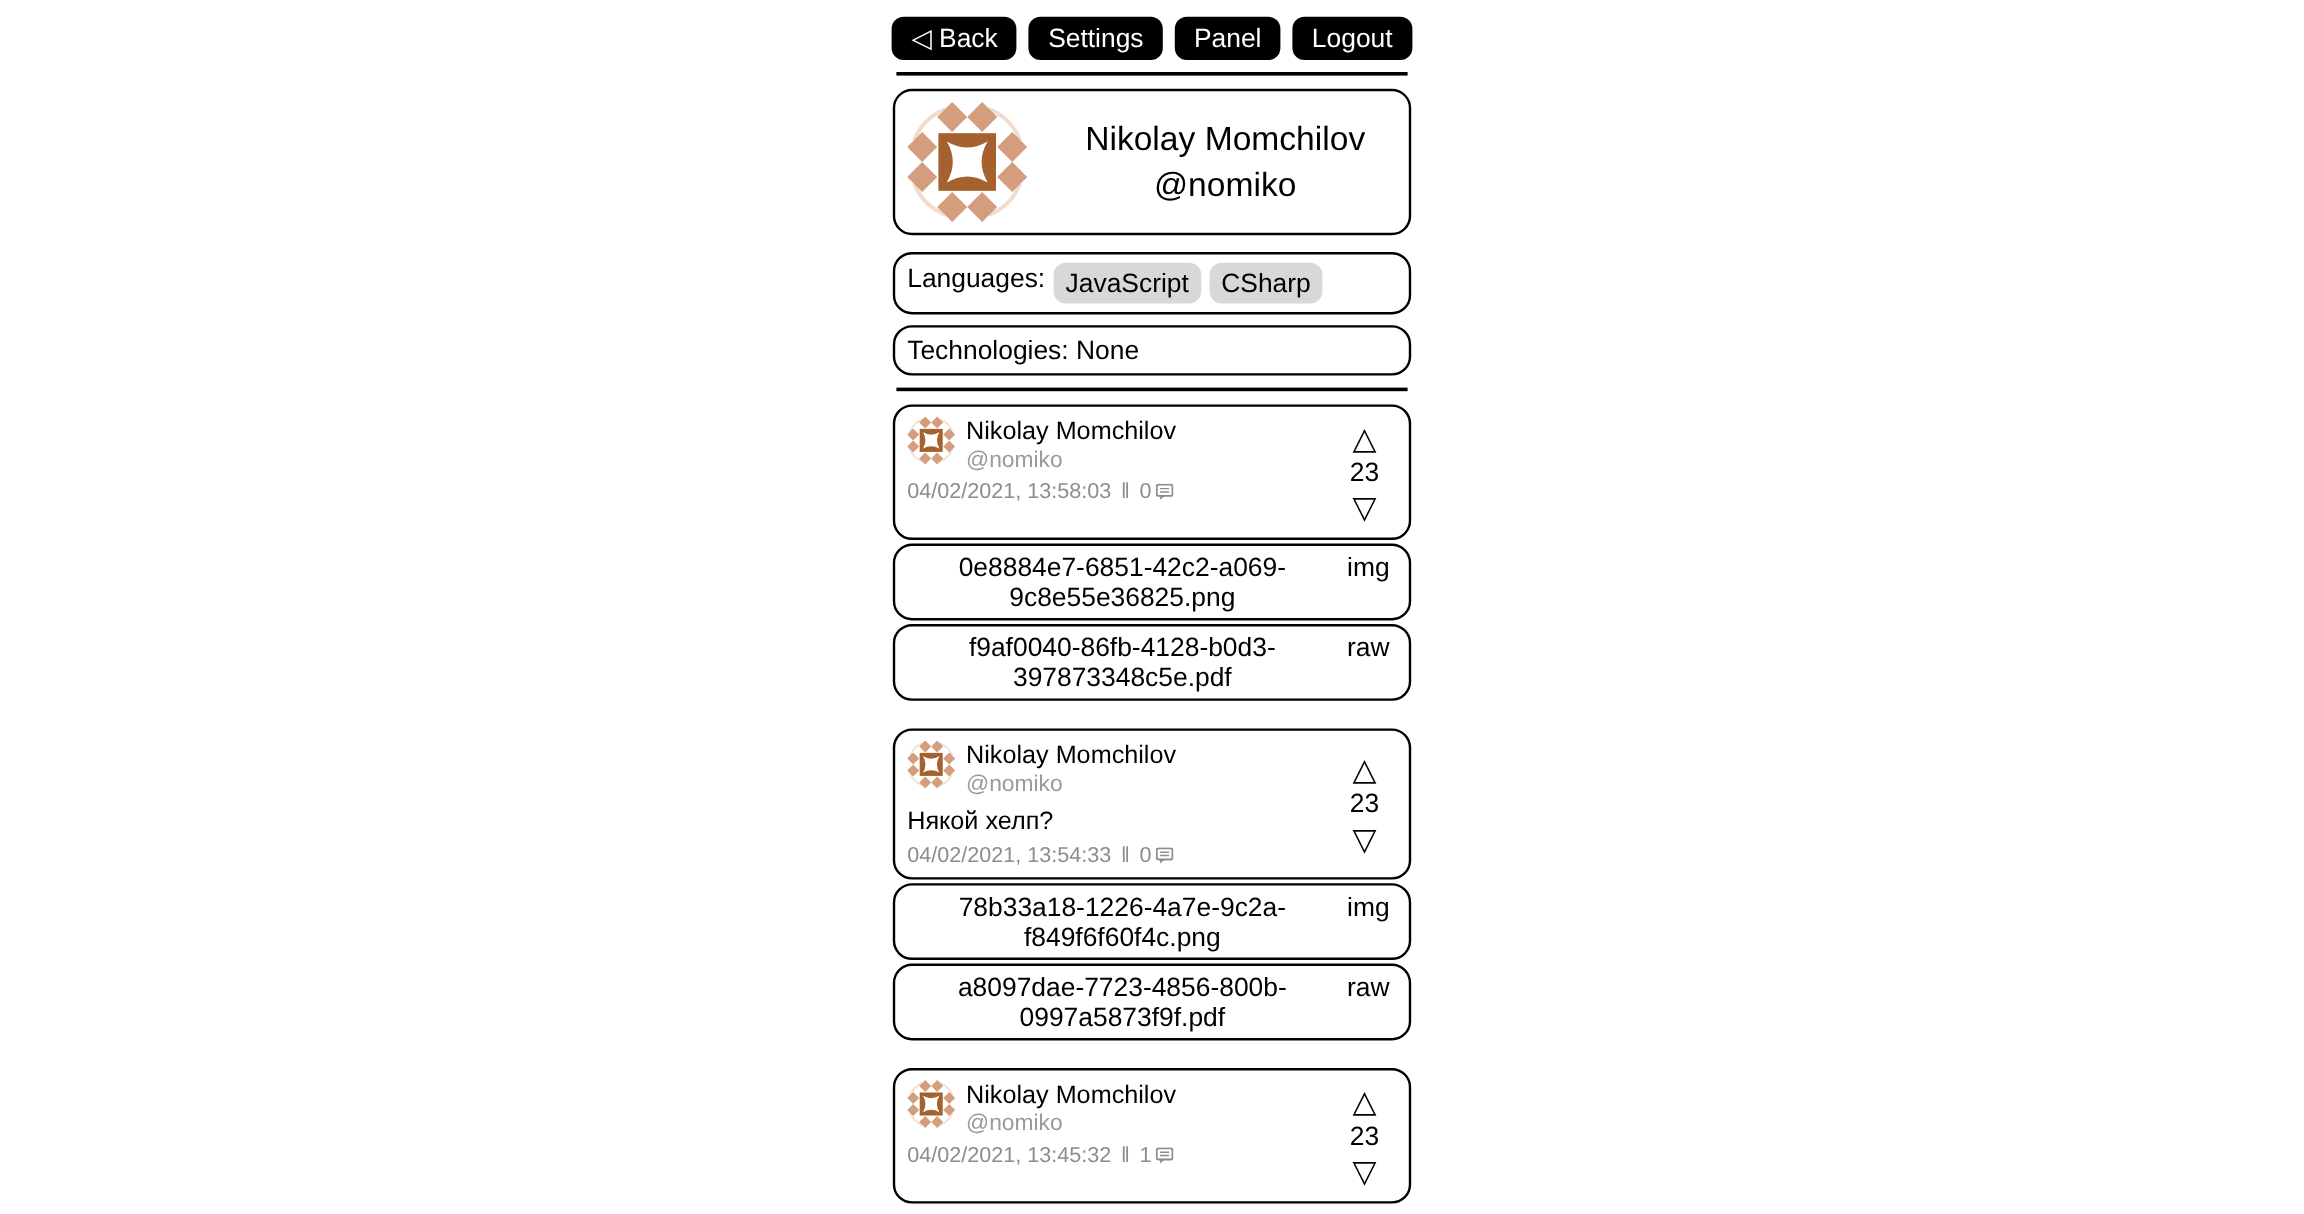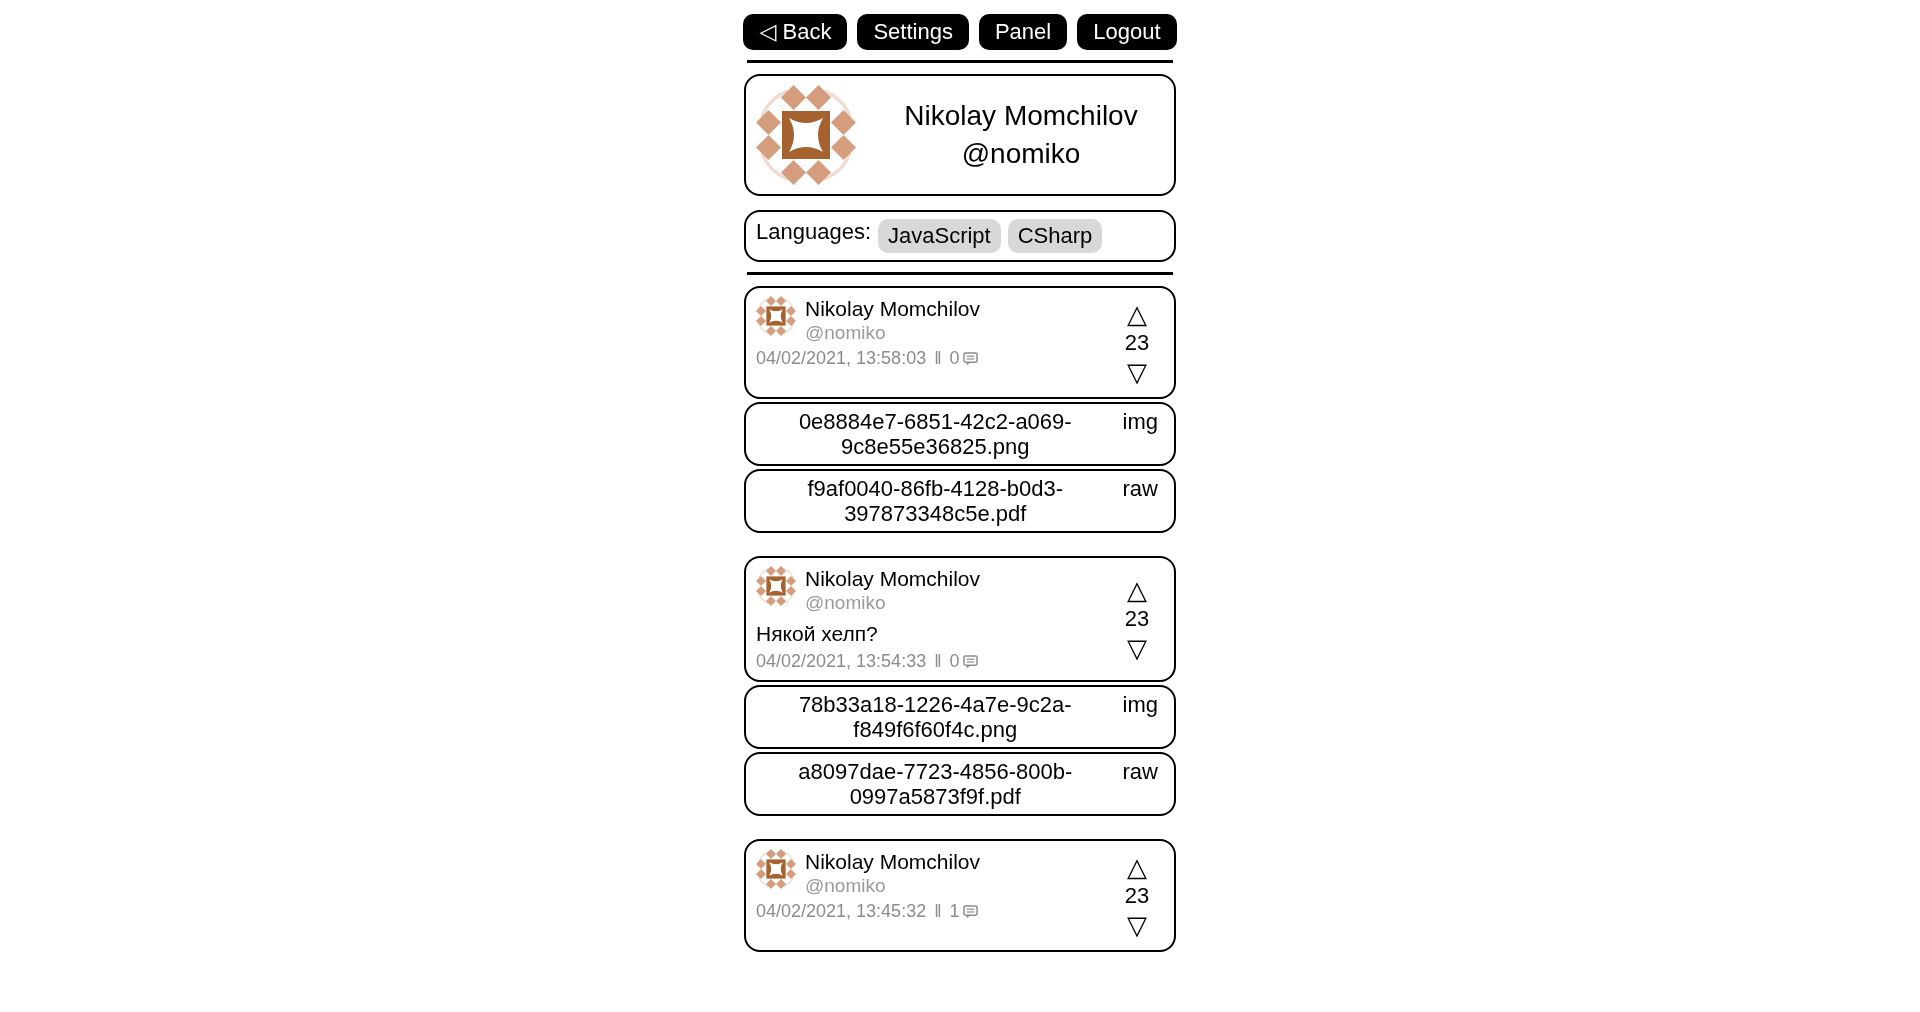--- a/index.html
+++ b/index.html
@@ -197,20 +197,23 @@
       <div>@nomiko</div>
     </div>
   </div>
 
   <div class="card langs-card">
     <span>Languages:</span>
     <span class="badge">JavaScript</span>
     <span class="badge">CSharp</span>
   </div>
 
+  <div class="card tech-card">
+    <span>Technologies: None</span>
+  </div>
 
   <hr class="rule">
 
   <div id="posts">
   <div class="post">
     <div class="card post-header">
       <div class="post-main">
         <div class="post-author-row">
           <svg viewBox="0 0 100 100" aria-hidden="true" class="avatar-sm">
     <path class="idn-arc" d="M6,32 A44,44 0 0 1 32,6"></path>

